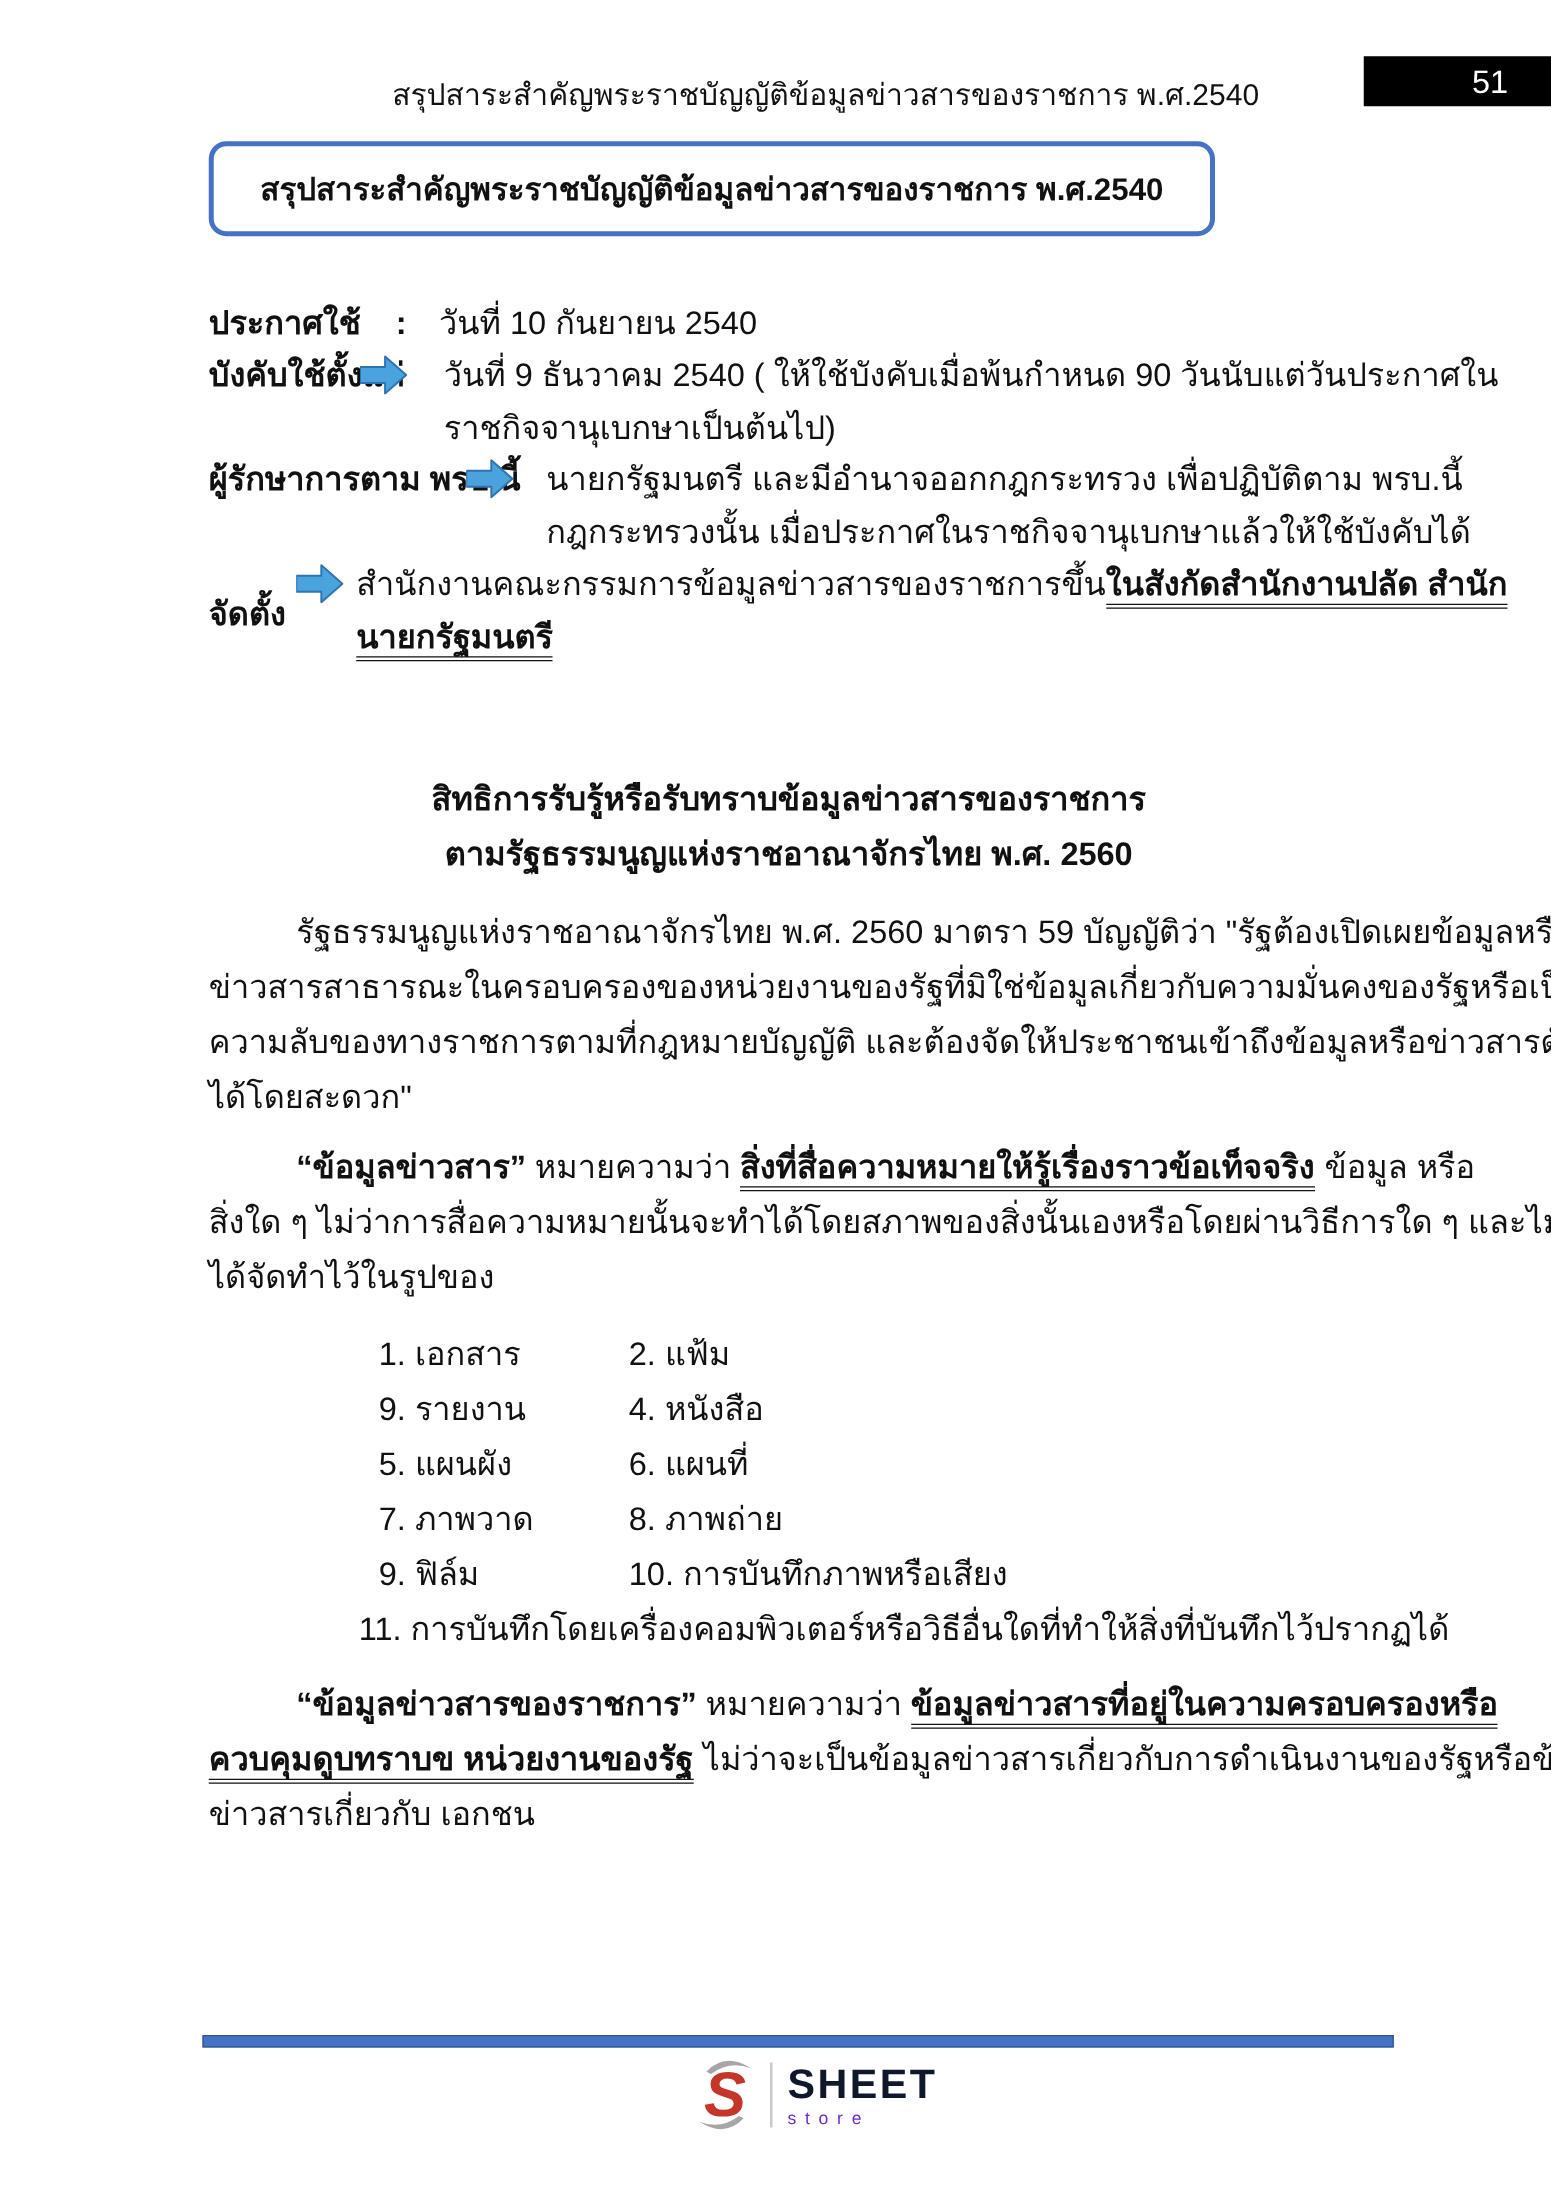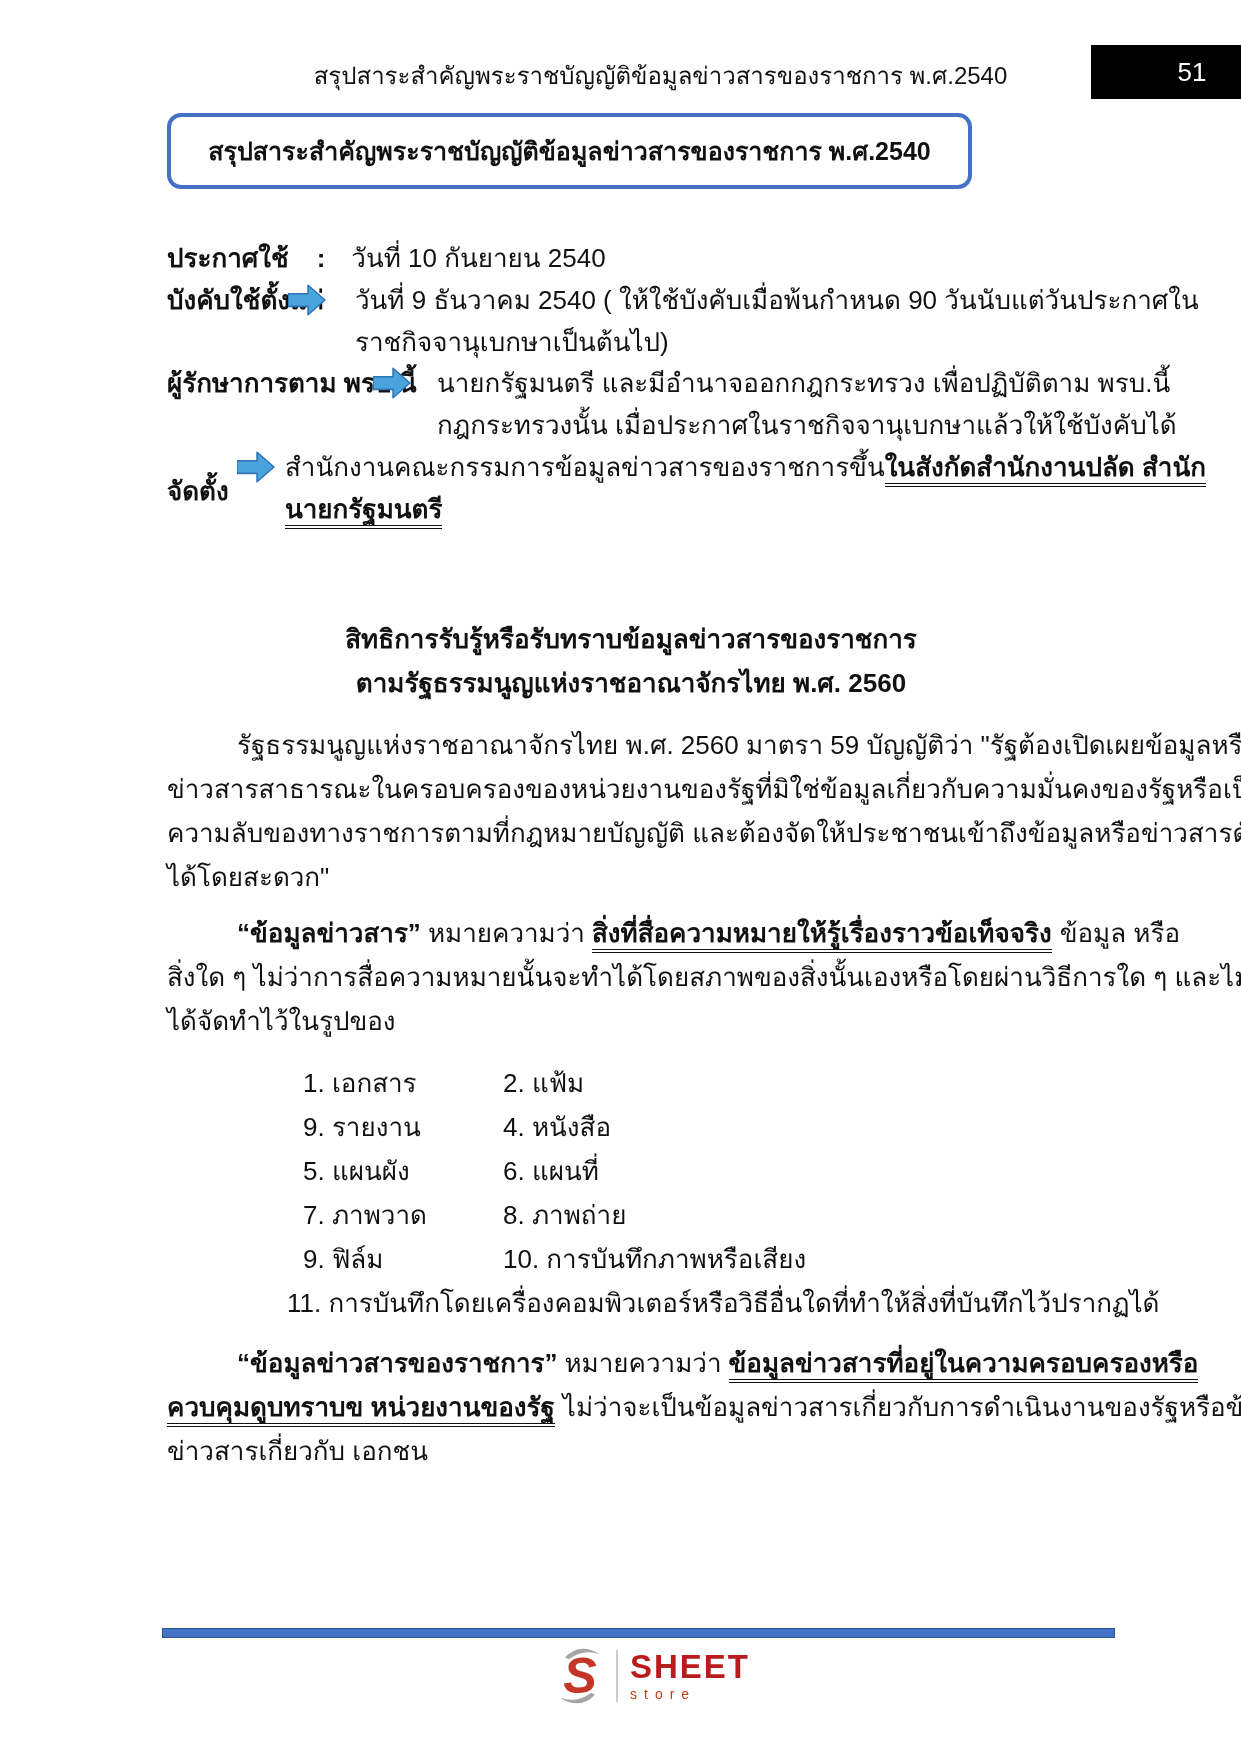--- a/index.html
+++ b/index.html
@@ -3,21 +3,21 @@
 <meta charset="utf-8">
 <style>
   html,body{margin:0;padding:0;background:#ffffff;}
   .page{
     position:relative;width:1241px;height:1755px;background:#ffffff;overflow:hidden;
     font-family:"Liberation Sans","DejaVu Sans",sans-serif;color:#111;
   }
   
   .header-title{position:absolute;left:140px;top:56px;width:1041px;text-align:center;
     font-size:24px;white-space:nowrap;}
-  .page-number-box{position:absolute;left:1091px;top:45px;width:150px;height:54px;background:#000;
+  .page-number-box{position:absolute;left:1091px;top:45px;width:150px;height:40px;background:#000;
     color:#fff;display:flex;align-items:center;justify-content:center;font-size:26px;padding-left:52px;box-sizing:border-box;}
   .title-box{position:absolute;left:167px;top:113px;width:805px;height:76px;box-sizing:border-box;
     border:4px solid #4472C4;border-radius:14px;display:flex;align-items:center;justify-content:center;
     font-weight:bold;font-size:25px;background:#fff;}
   
   .abs{position:absolute;white-space:nowrap;}
   .lbl{font-weight:bold;font-size:26px;}
   .txt{font-size:26px;}
   .arrow{position:absolute;width:38px;height:32px;}
   .du{font-weight:bold;border-bottom:4px double #111;padding-bottom:1px;}
@@ -33,22 +33,22 @@
   .list-grid{position:absolute;left:303px;top:1061px;width:700px;display:grid;
     grid-template-columns:200px 1fr;grid-auto-rows:44px;font-size:26px;line-height:44px;}
   .list-item{white-space:nowrap;}
   .list-item-11{position:absolute;left:287px;top:1281px;font-size:26px;line-height:44px;white-space:nowrap;}
   
   .footer-bar{position:absolute;left:162px;top:1628px;width:951px;height:8px;background:#4472C4;border:1px solid #2F5496;}
   .logo{position:absolute;left:552px;top:1646px;display:flex;align-items:center;}
   .logo-mark{width:56px;height:60px;}
   .logo-divider{width:2px;height:52px;background:#C9C9C9;margin:0 12px 0 8px;}
   .logo-text-col{display:flex;flex-direction:column;justify-content:center;}
-  .logo-main{font-size:33px;font-weight:bold;color:#b91c1c;letter-spacing:2px;line-height:32px;}
-  .logo-sub{font-size:14px;color:#c2410c;letter-spacing:7px;line-height:16px;margin-top:3px;}
+  .logo-main{font-size:33px;font-weight:bold;color:#0f172a;letter-spacing:2px;line-height:32px;}
+  .logo-sub{font-size:14px;color:#6d28d9;letter-spacing:7px;line-height:16px;margin-top:3px;}
 </style>
 </head>
 <body>
 
 <div class="page">
 
   <div class="header-title">สรุปสาระสำคัญพระราชบัญญัติข้อมูลข่าวสารของราชการ พ.ศ.2540</div>
   <div class="page-number-box">
     <span>51</span>
   </div>

